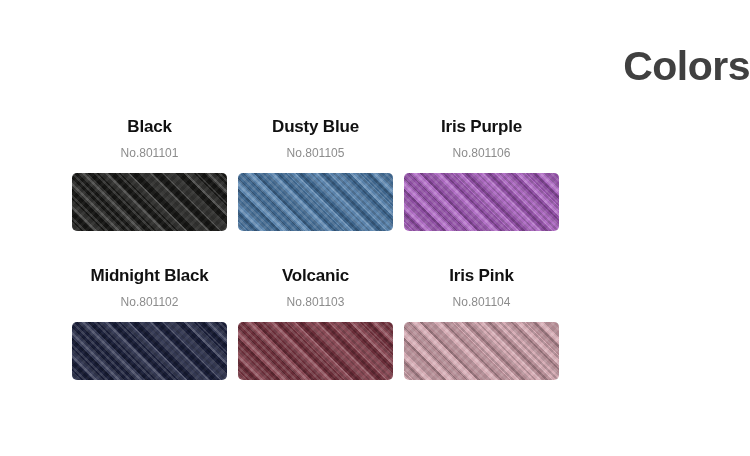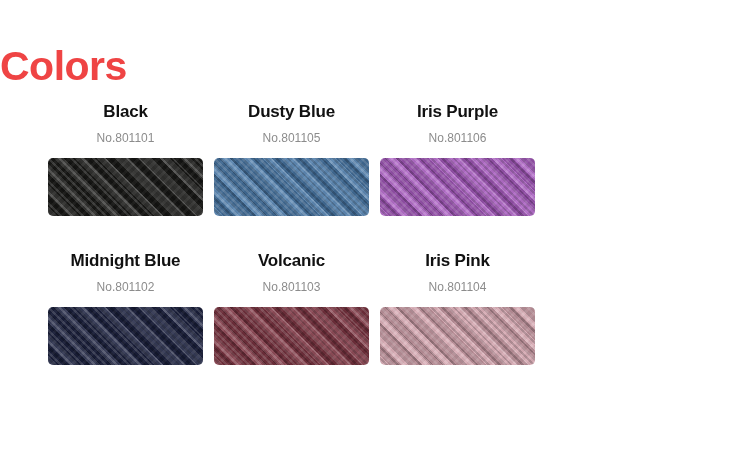--- a/index.html
+++ b/index.html
@@ -17,31 +17,31 @@
   .page {
     position: relative;
     width: 750px;
     height: 456px;
     box-sizing: border-box;
   }
 
   .page-title {
     margin: 0;
     padding-top: 46px;
-    text-align: left;
+    text-align: right;
     font-size: 41px;
     font-weight: bold;
     letter-spacing: -0.5px;
-    color: #ef4444;
+    color: #404040;
     line-height: 1.0;
   }
 
   .rows {
-    margin-top: 16px;
-    padding-left: 48px;
+    margin-top: 31px;
+    padding-left: 72px;
     padding-right: 48px;
   }
 
   .swatch-row {
     display: flex;
     flex-direction: row;
     justify-content: flex-start;
     align-items: flex-start;
     gap: 11px;
   }
@@ -149,21 +149,21 @@
         <div class="swatch-code">No.801106</div>
         <div class="swatch-chip" style="background-color: rgb(168, 92, 192);"></div>
       </div>
 
 
     </div>
 
     <div class="swatch-row">
 
       <div class="swatch-cell">
-        <div class="swatch-name">Midnight Blue</div>
+        <div class="swatch-name">Midnight Black</div>
         <div class="swatch-code">No.801102</div>
         <div class="swatch-chip" style="background-color: rgb(28, 34, 64);"></div>
       </div>
 
       <div class="swatch-cell">
         <div class="swatch-name">Volcanic</div>
         <div class="swatch-code">No.801103</div>
         <div class="swatch-chip" style="background-color: rgb(126, 54, 67);"></div>
       </div>
 

